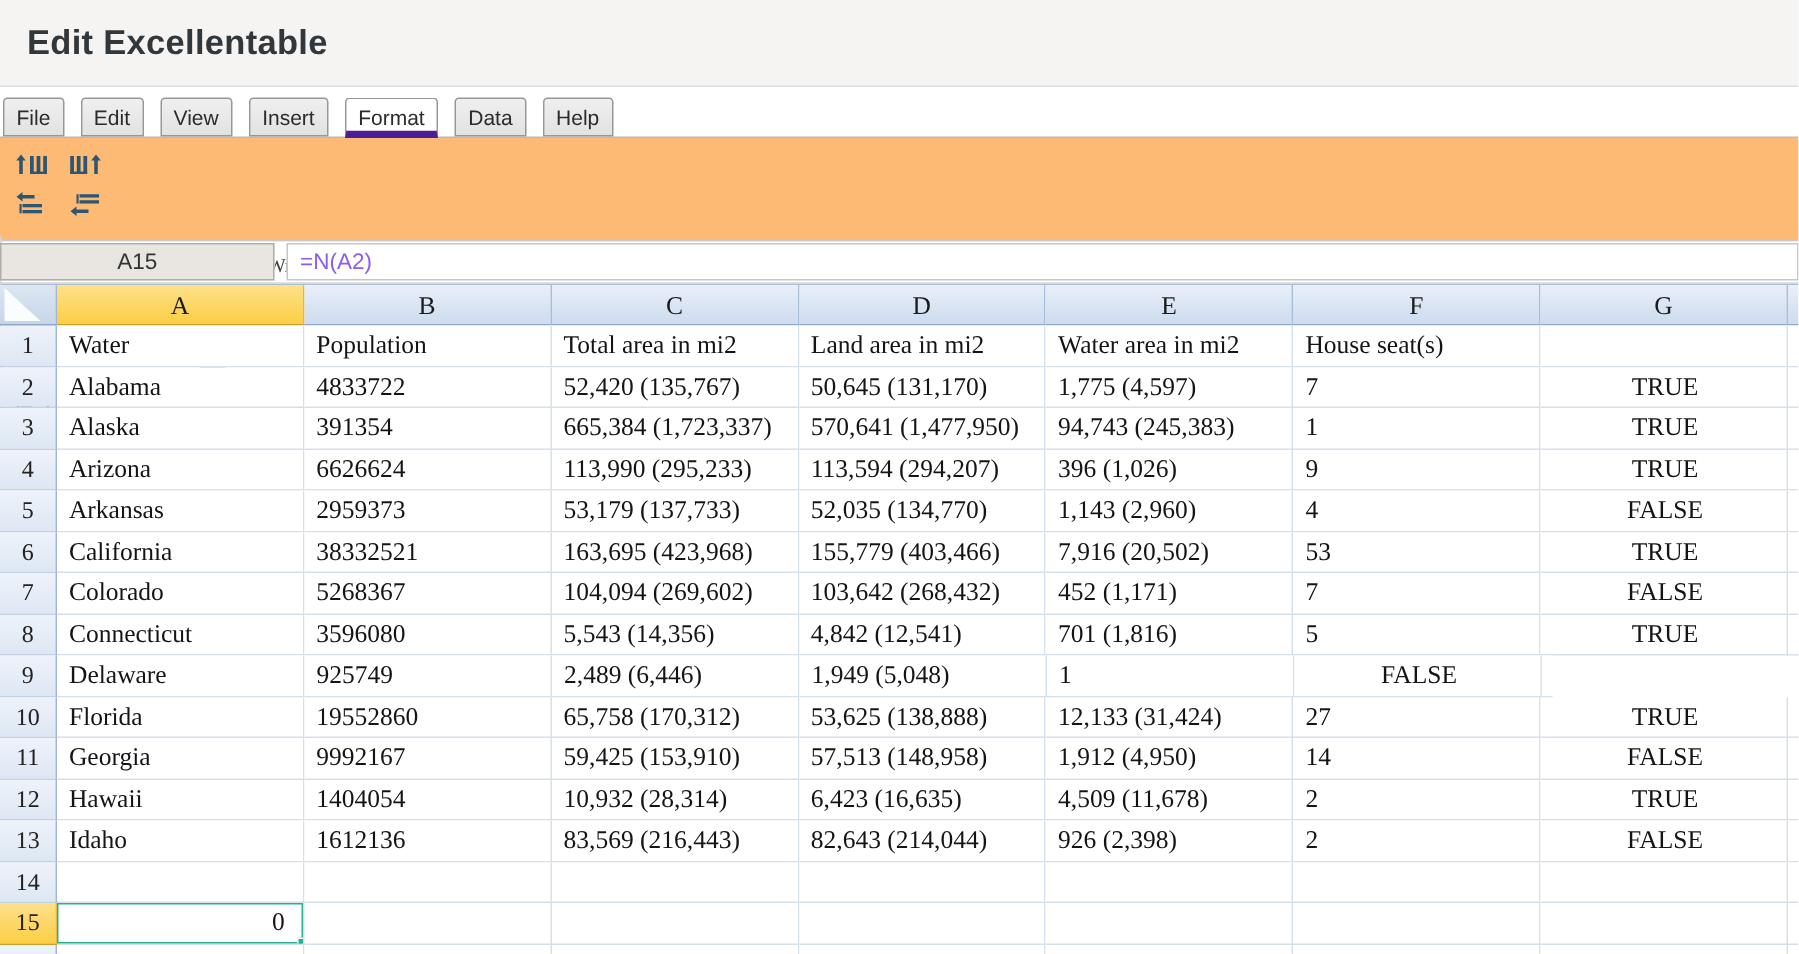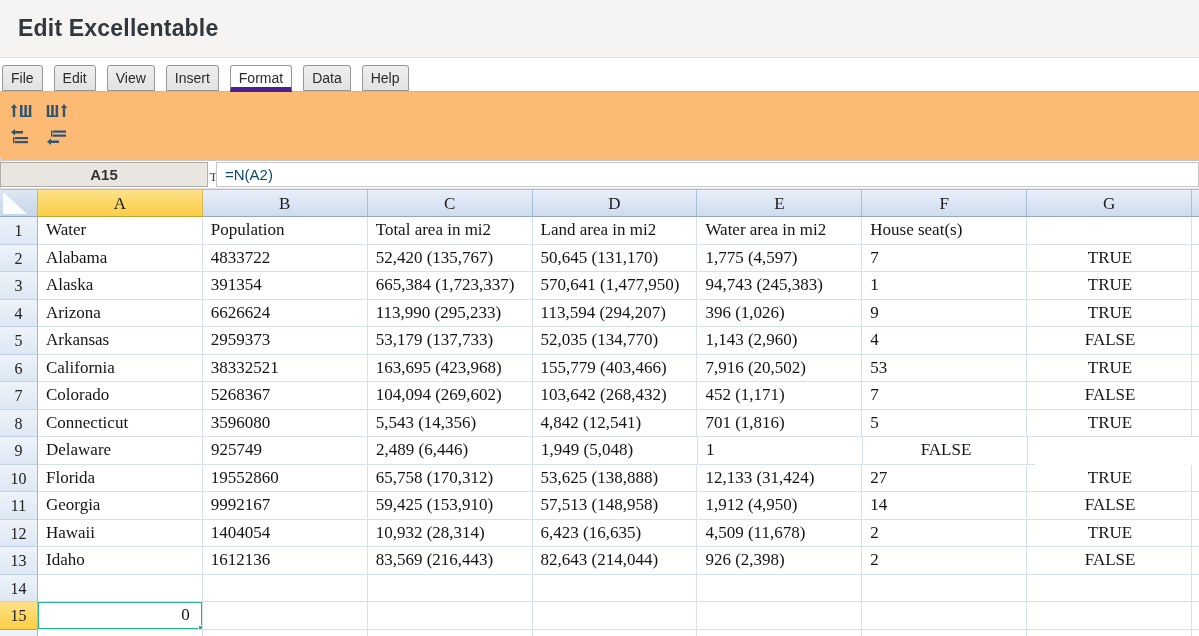--- a/index.html
+++ b/index.html
@@ -38,24 +38,24 @@
   .fmt-u { text-decoration:underline; }
   .fmt-s { text-decoration:line-through; }
   .fmt-sup { font-size:13px; } .fmt-sup sup { font-size:9px; }
   .circ { width:17px; height:17px; border:1.4px solid #2e5572; border-radius:50%;
           font-size:10px; display:flex; align-items:center; justify-content:center;
           color:#2e5572; font-weight:bold; }
 
   
   .formulabar { height:28px; display:flex; align-items:stretch; background:#fff;
                 border-bottom:1px solid #e2e2e2; }
-  .namebox { width:208px; background:#e9e6e1; border:1px solid #b1ada6; margin:1px 0;
-             text-align:center; font-size:15px; color:#333; line-height:24px;font-weight:bold; }
+  .namebox { width:183px; background:#e9e6e1; border:1px solid #b1ada6; margin:1px 0;
+             text-align:center; font-size:15px; color:#333; line-height:24px; }
   .fx-input { flex:1; border:1px solid #c6c6c6; margin:1px 0 1px 8px; background:#fff;
-              font-size:15px; color:#0c4a6e; line-height:24px; padding-left:8px; }
+              font-size:15px; color:#8b5cf6; line-height:24px; padding-left:8px; }
 
   
   .grid { width:1199px; }
   .col-headers { display:flex; height:28px; border-top:1px solid #aebfd6; }
   .corner { width:38px; background:linear-gradient(#dde7f3,#c6d5e8); position:relative;
             border-right:1px solid #9fb6d4; border-bottom:1px solid #8fa8c8; }
   .corner::after { content:''; position:absolute; left:3px; bottom:2px; width:0; height:0;
                    border-bottom:22px solid #fbfcfe; border-right:24px solid transparent; }
   .col-h { width:165px; text-align:center; font-family:"Liberation Serif",serif;
            font-size:17px; color:#1b1b1b; line-height:27px; cursor:pointer;

